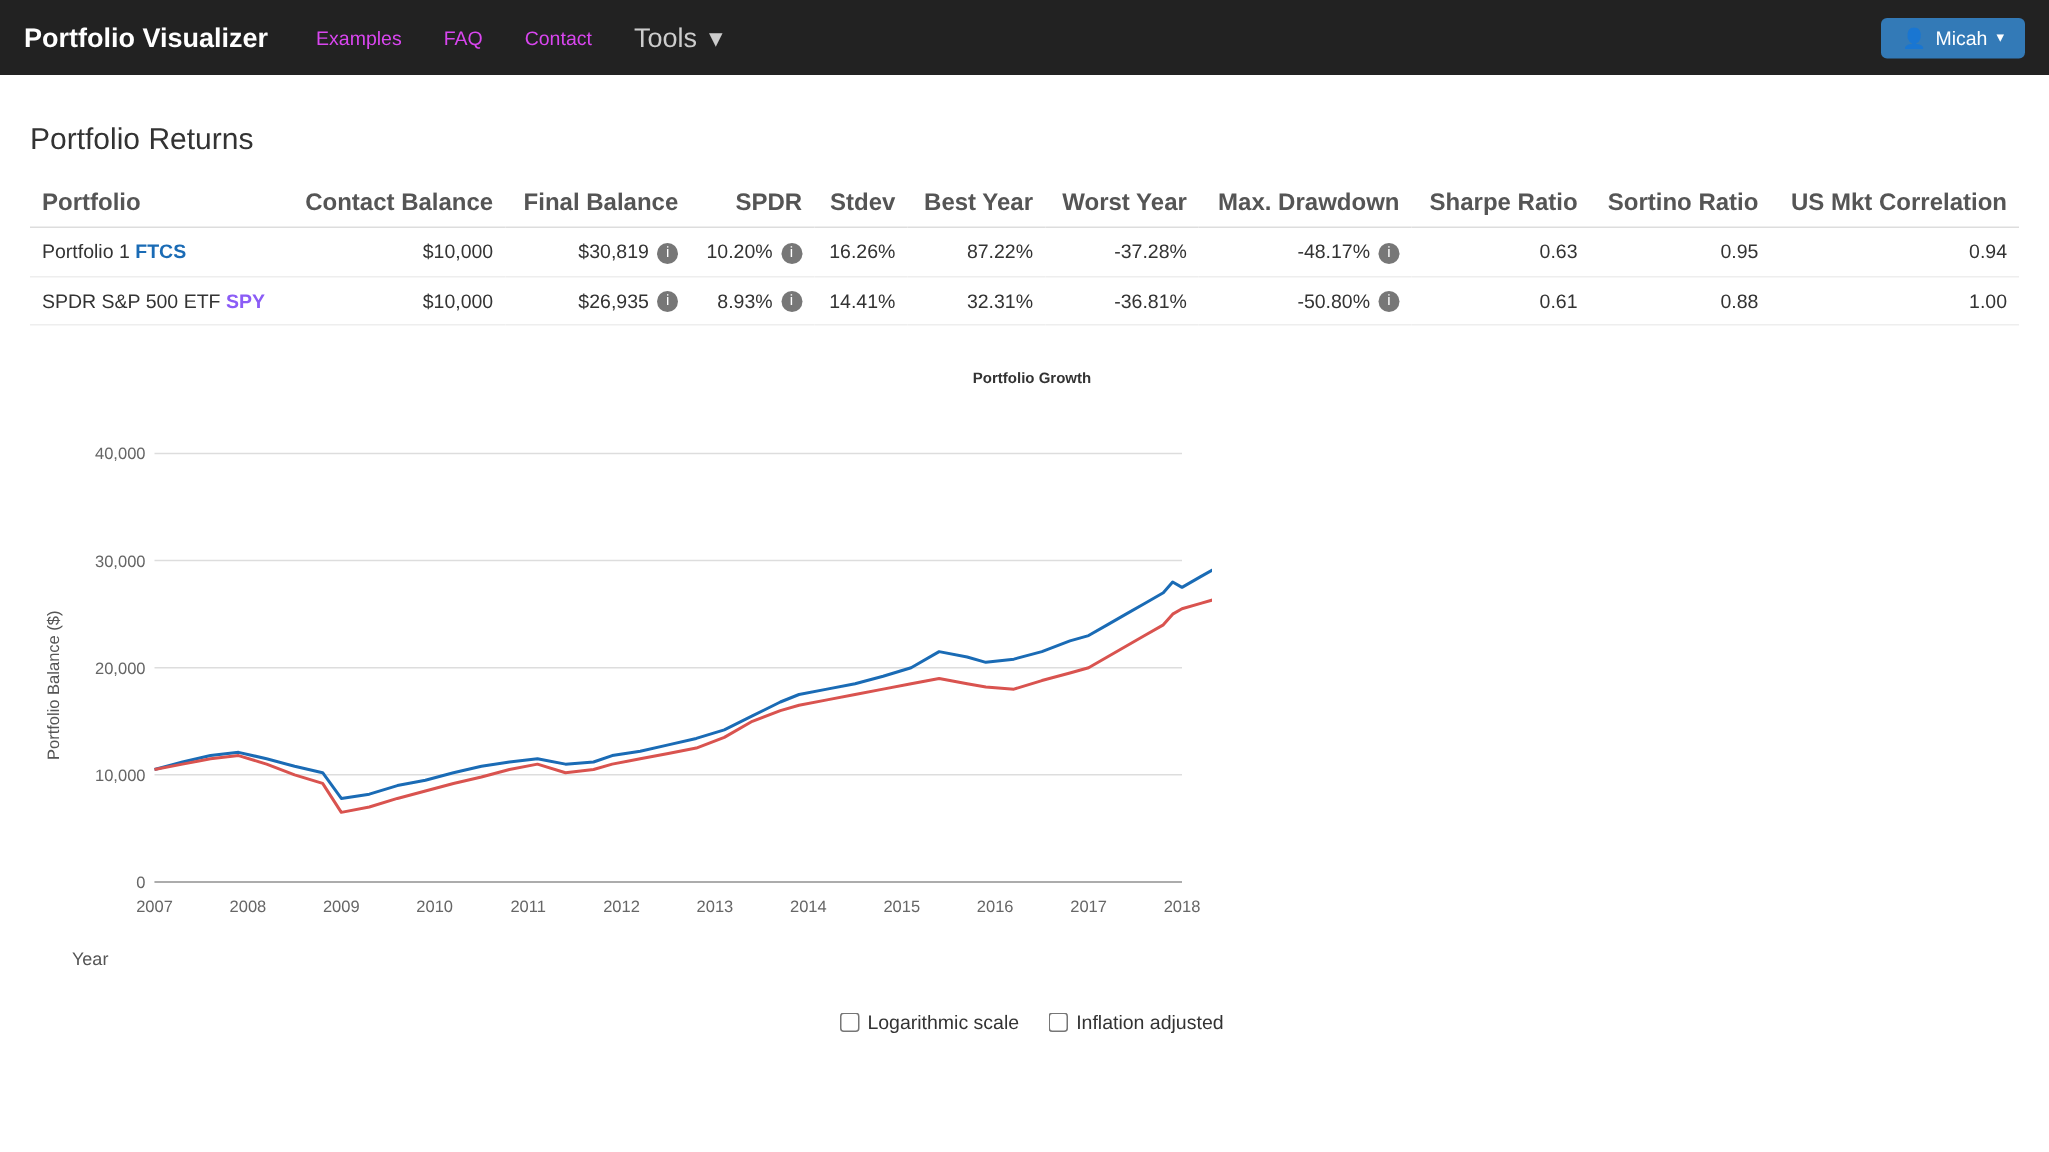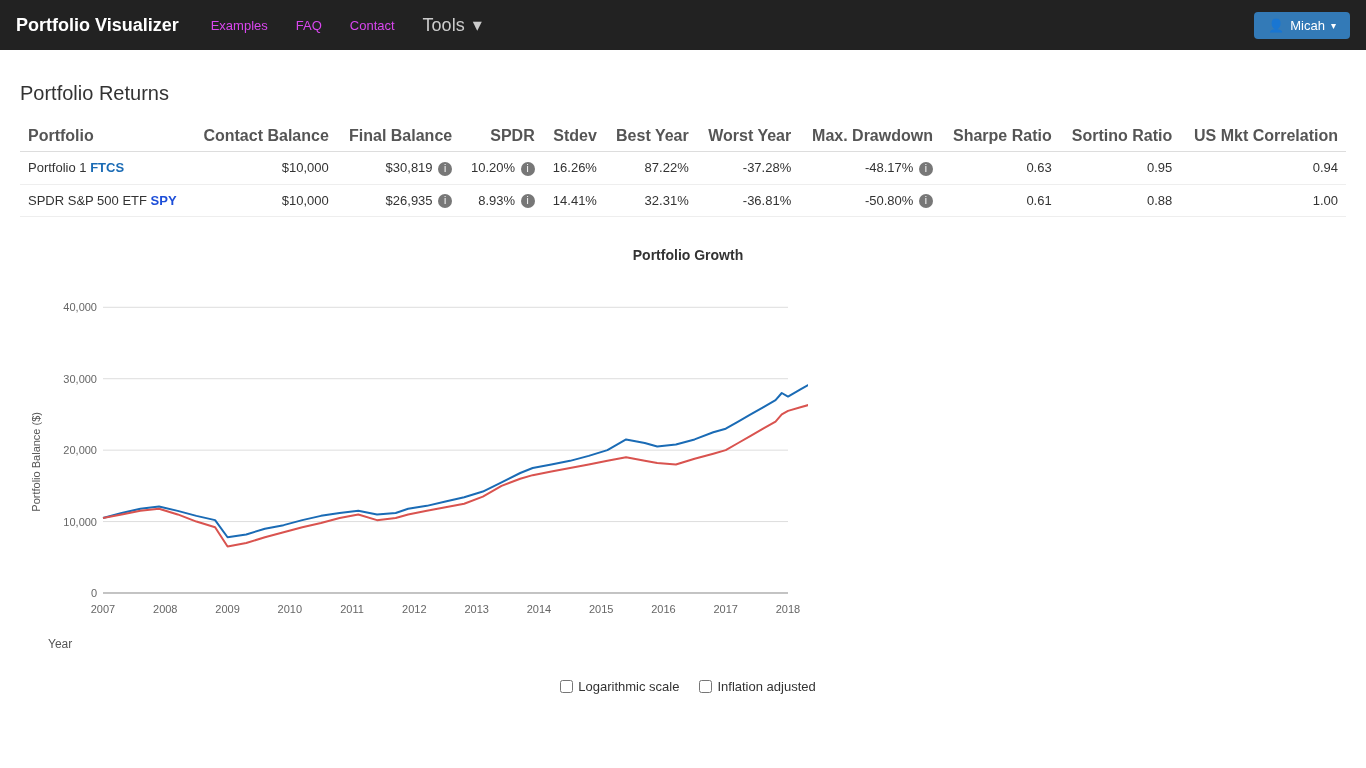--- a/index.html
+++ b/index.html
@@ -109,21 +109,21 @@
       margin-left: 2px;
       vertical-align: middle;
     }
 
     
     .chart-section {
       margin-left: 10px;
     }
     .chart-title {
       text-align: center;
-      font-size: 14px;
+      font-size: 10px;
       font-weight: bold;
       margin-bottom: 10px;
     }
     .chart-wrapper {
       display: flex;
       align-items: flex-start;
     }
     .y-axis-label {
       writing-mode: vertical-rl;
       transform: rotate(180deg);
@@ -221,21 +221,21 @@
     <td>87.22%</td>
     <td>-37.28%</td>
     <td>-48.17% <span class="info-icon">i</span></td>
     <td>0.63</td>
     <td>0.95</td>
     <td>0.94</td>
   </tr>
         <tr>
     <td>
       <span class="portfolio-label">SPDR S&amp;P 500 ETF </span>
-      <span style="color:#1d4ed8; font-weight:bold;">SPY</span>
+      <span style="color:#8b5cf6; font-weight:bold;">SPY</span>
     </td>
     <td>$10,000</td>
     <td>$26,935 <span class="info-icon">i</span></td>
     <td>8.93% <span class="info-icon">i</span></td>
     <td>14.41%</td>
     <td>32.31%</td>
     <td>-36.81%</td>
     <td>-50.80% <span class="info-icon">i</span></td>
     <td>0.61</td>
     <td>0.88</td>

